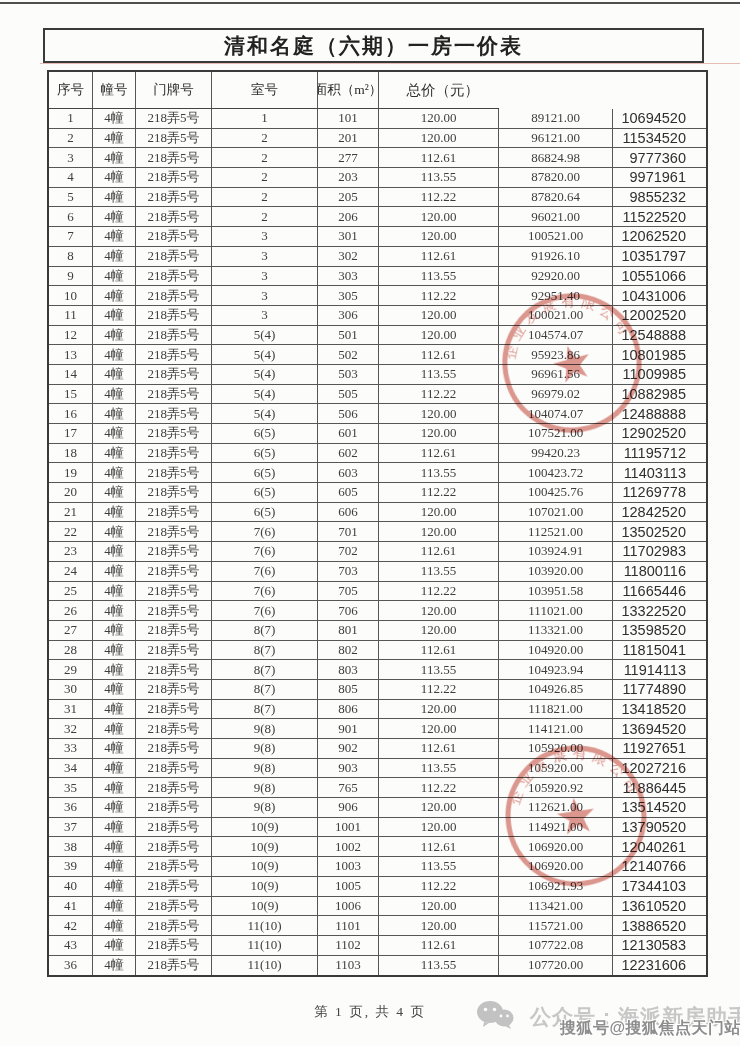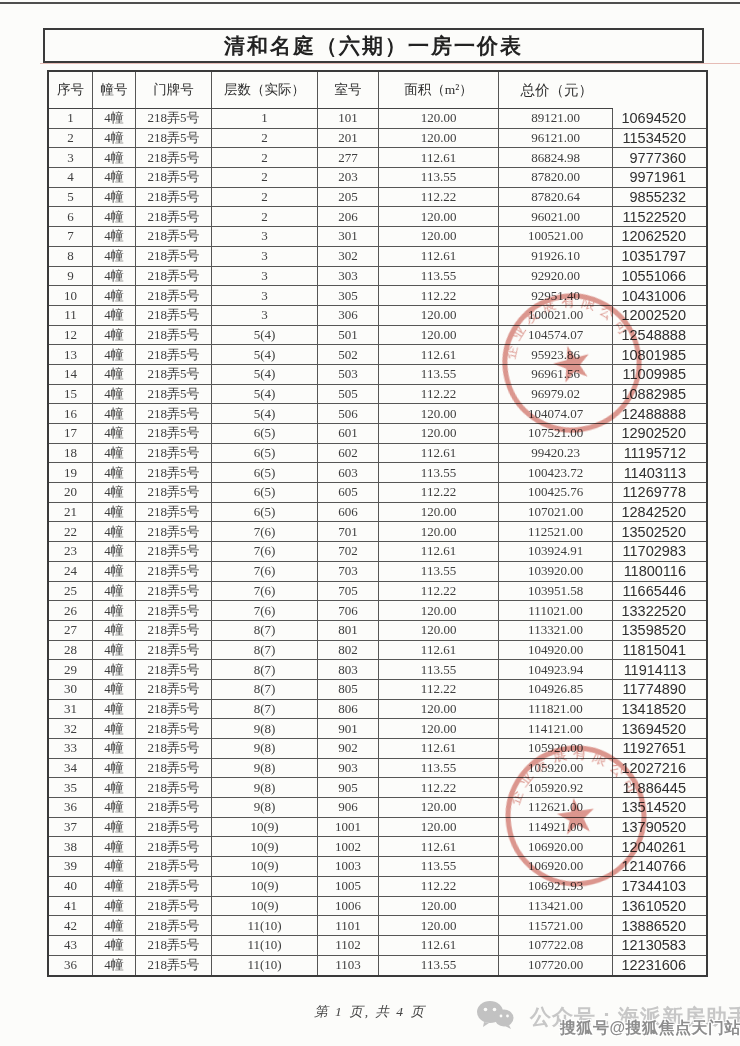--- a/index.html
+++ b/index.html
@@ -39,21 +39,21 @@
   .cell.c7{
     font-family:"Liberation Sans","DejaVu Sans",sans-serif;
     font-size:14.5px;color:#2f2f2f;justify-content:flex-end;padding-right:20px;
   }
   
   .stamp{position:absolute;opacity:.52;mix-blend-mode:multiply;filter:blur(.4px);}
   .stamp svg{display:block;}
   
   .page-info{
     position:absolute;left:0;top:1003px;width:740px;text-align:center;
-    font-size:13.5px;color:#454545;letter-spacing:2px;font-style:italic;
+    font-size:13.5px;color:#454545;letter-spacing:2px;
   }
   .wechat-mark{
     position:absolute;left:476px;top:1000px;display:flex;align-items:center;gap:16px;
     color:#c7c7c7;z-index:2;
   }
   .wechat-mark .wm-text{
     font-family:"Liberation Sans","DejaVu Sans",sans-serif;
     font-size:21px;font-weight:bold;letter-spacing:1px;white-space:nowrap;
   }
   .sohu-mark{
@@ -71,21 +71,20 @@
 
 <div class="title-box">
   <span>清和名庭（六期）一房一价表</span>
 </div>
 
 <div class="price-table">
   <div class="thead">
       <div class="cell c0">序号</div>
       <div class="cell c1">幢号</div>
       <div class="cell c2">门牌号</div>
-      <div class="cell c3">层数（实际）</div>
       <div class="cell c4">室号</div>
       <div class="cell c5">面积（m²）</div>
       <div class="cell c7">总价（元）</div>
     </div>
   <div>
       <div class="tbody-row">
         <div class="cell c0">1</div>
         <div class="cell c1">4幢</div>
         <div class="cell c2">218弄5号</div>
         <div class="cell c3">1</div>
@@ -422,21 +421,21 @@
         <div class="cell c4">903</div>
         <div class="cell c5">113.55</div>
         <div class="cell c6">105920.00</div>
         <div class="cell c7">12027216</div>
       </div>
       <div class="tbody-row">
         <div class="cell c0">35</div>
         <div class="cell c1">4幢</div>
         <div class="cell c2">218弄5号</div>
         <div class="cell c3">9(8)</div>
-        <div class="cell c4">905</div>
+        <div class="cell c4">765</div>
         <div class="cell c5">112.22</div>
         <div class="cell c6">105920.92</div>
         <div class="cell c7">11886445</div>
       </div>
       <div class="tbody-row">
         <div class="cell c0">36</div>
         <div class="cell c1">4幢</div>
         <div class="cell c2">218弄5号</div>
         <div class="cell c3">9(8)</div>
         <div class="cell c4">906</div>

